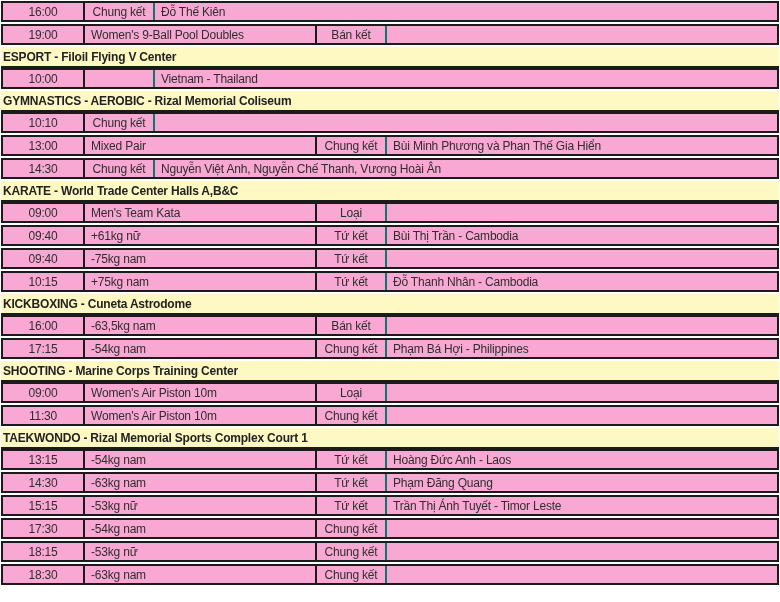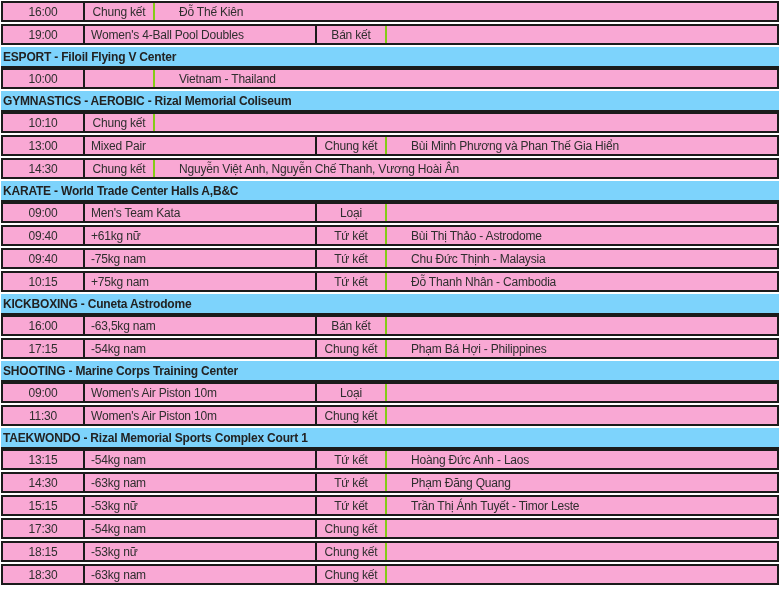--- a/index.html
+++ b/index.html
@@ -41,51 +41,50 @@
     border-right: 2px solid #1b1b1b;
   }
   .c-event {
     width: 232px;
     padding-left: 6px;
     border-right: 2px solid #1b1b1b;
   }
   .c-round {
     width: 70px;
     justify-content: center;
-    border-right: 2px solid #84cc16;
+    border-right: 2px solid #0f766e;
   }
   .c-athletes {
     flex: 1;
     padding-left: 6px;
-    margin-left: 18px;
   }
   .section {
     height: 19px;
     display: flex;
     align-items: center;
     font-weight: bold;
     padding-left: 2px;
     border-bottom: 2px solid #1b1b1b;
-    background: #7dd3fc;
+    background: #fef9c3;
     color: #222222;
   }
 </style>
 </head>
 <body>
 
 <div class="page">
 
   <div class="row">
     <div class="cell c-time">16:00</div>
     <div class="cell c-round">Chung kết</div>
     <div class="cell c-athletes">Đỗ Thế Kiên</div>
   </div>
   <div class="row">
     <div class="cell c-time">19:00</div>
-    <div class="cell c-event">Women's 4-Ball Pool Doubles</div>
+    <div class="cell c-event">Women's 9-Ball Pool Doubles</div>
     <div class="cell c-round">Bán kết</div>
     <div class="cell c-athletes"></div>
   </div>
 
   <div class="section">ESPORT - Filoil Flying V Center</div>
   <div class="row">
     <div class="cell c-time">10:00</div>
     <div class="cell c-round"></div>
     <div class="cell c-athletes">Vietnam - Thailand</div>
   </div>
@@ -111,27 +110,26 @@
   <div class="row">
     <div class="cell c-time">09:00</div>
     <div class="cell c-event">Men's Team Kata</div>
     <div class="cell c-round">Loại</div>
     <div class="cell c-athletes"></div>
   </div>
   <div class="row">
     <div class="cell c-time">09:40</div>
     <div class="cell c-event">+61kg nữ</div>
     <div class="cell c-round">Tứ kết</div>
-    <div class="cell c-athletes">Bùi Thị Thảo - Astrodome</div>
+    <div class="cell c-athletes">Bùi Thị Trần - Cambodia</div>
   </div>
   <div class="row">
     <div class="cell c-time">09:40</div>
     <div class="cell c-event">-75kg nam</div>
     <div class="cell c-round">Tứ kết</div>
-    <div class="cell c-athletes">Chu Đức Thịnh - Malaysia</div>
   </div>
   <div class="row">
     <div class="cell c-time">10:15</div>
     <div class="cell c-event">+75kg nam</div>
     <div class="cell c-round">Tứ kết</div>
     <div class="cell c-athletes">Đỗ Thanh Nhân - Cambodia</div>
   </div>
 
   <div class="section">KICKBOXING - Cuneta Astrodome</div>
   <div class="row">

